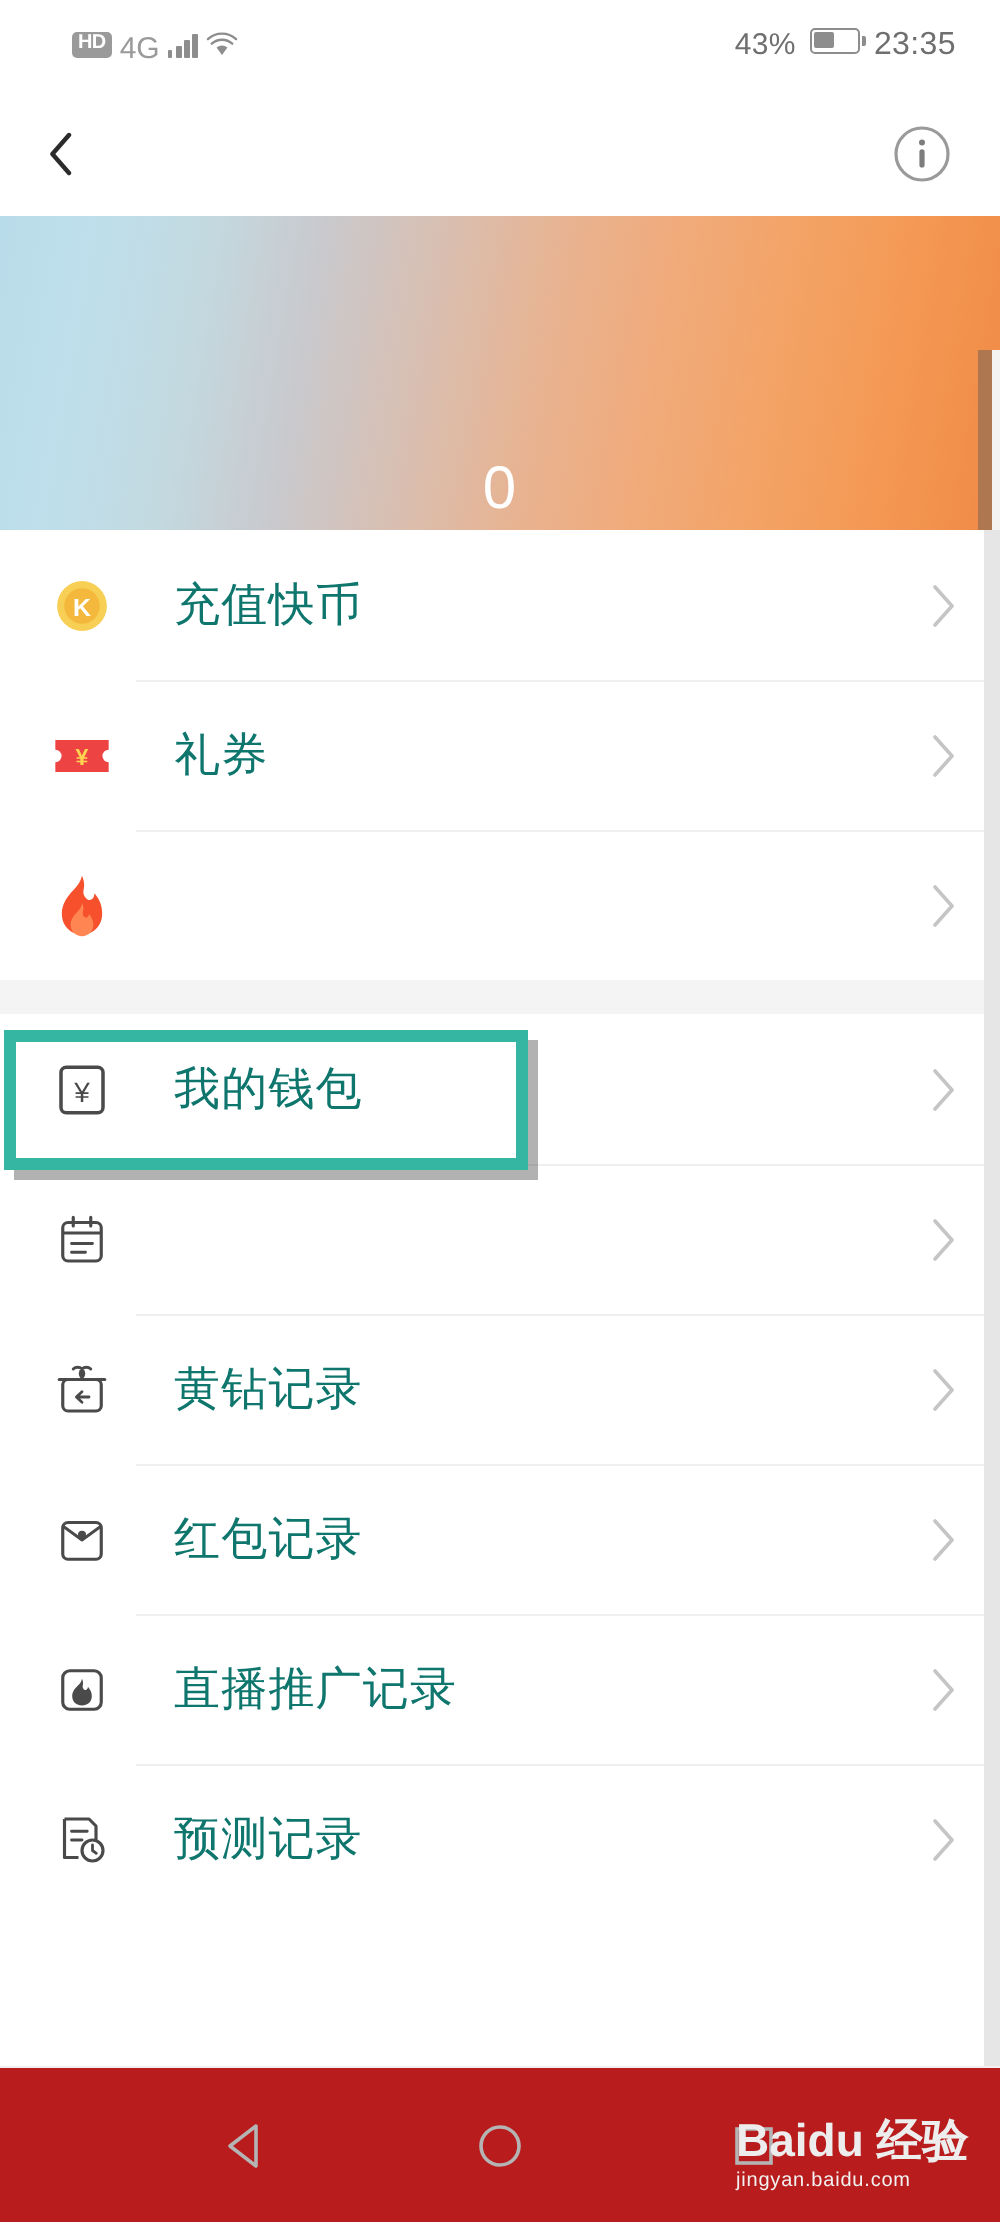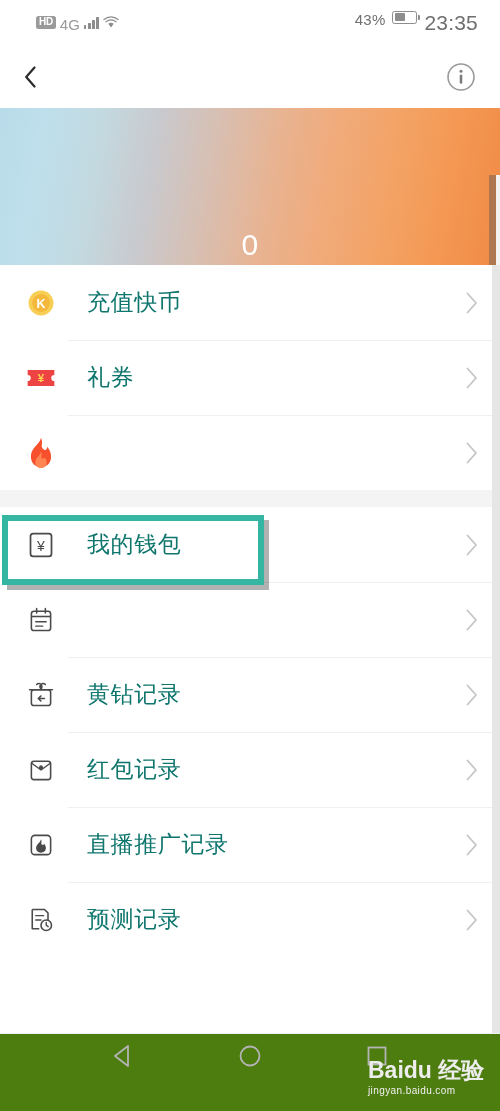--- a/index.html
+++ b/index.html
@@ -45,21 +45,21 @@
     border: 1.6px solid #8d8d8d; border-radius: 2.5px;
   }
   .batt::after {
     content: ""; position: absolute; right: -4px; top: 3.5px;
     width: 2.2px; height: 5px; background: #8d8d8d; border-radius: 0 1px 1px 0;
   }
   .batt .fill {
     position: absolute; left: 1.4px; top: 1.4px; bottom: 1.4px;
     width: 43%; background: #8d8d8d; border-radius: 1px;
   }
-  .clock { font-size: 21px; color: #6f6f6f; letter-spacing: 0.2px; }
+  .clock { font-size: 16px; color: #6f6f6f; letter-spacing: 0.2px; }
 
   
   #header {
     height: 63px; flex: 0 0 63px;
     display: flex; align-items: center;
     padding: 0 24px; background: #ffffff; position: relative;
   }
   #back-btn { width: 34px; height: 34px; display: flex; align-items: center; }
   .chev-back { width: 13px; height: 22px; }
   #page-title {
@@ -127,21 +127,21 @@
 
   
   #scroll-track {
     position: absolute; right: 0; top: 0; bottom: 0; width: 8px;
     background: #e6e6e6; z-index: 5;
   }
 
   
   #nav-bar {
     height: 78px; flex: 0 0 78px; position: relative;
-    background: #4d7c0f; display: flex; 
+    background: #b91c1c; display: flex; align-items: center;
     justify-content: space-around; padding: 0 60px;
     border-top: 1px solid #f0f0f0;
   }
   .nav-btn { width: 44px; height: 44px; display: flex; align-items: center; justify-content: center; }
   #watermark {
     position: absolute; right: 8px; bottom: 6px;
     width: 124px; height: 46px; opacity: 1; pointer-events: none;
   }
   #wm-main { font-size: 23px; font-weight: bold; color: #ededed; letter-spacing: 0px; line-height: 1; }
   #wm-sub { font-size: 10px; color: #f1f1f1; letter-spacing: 0.4px; margin-top: 3px; }

